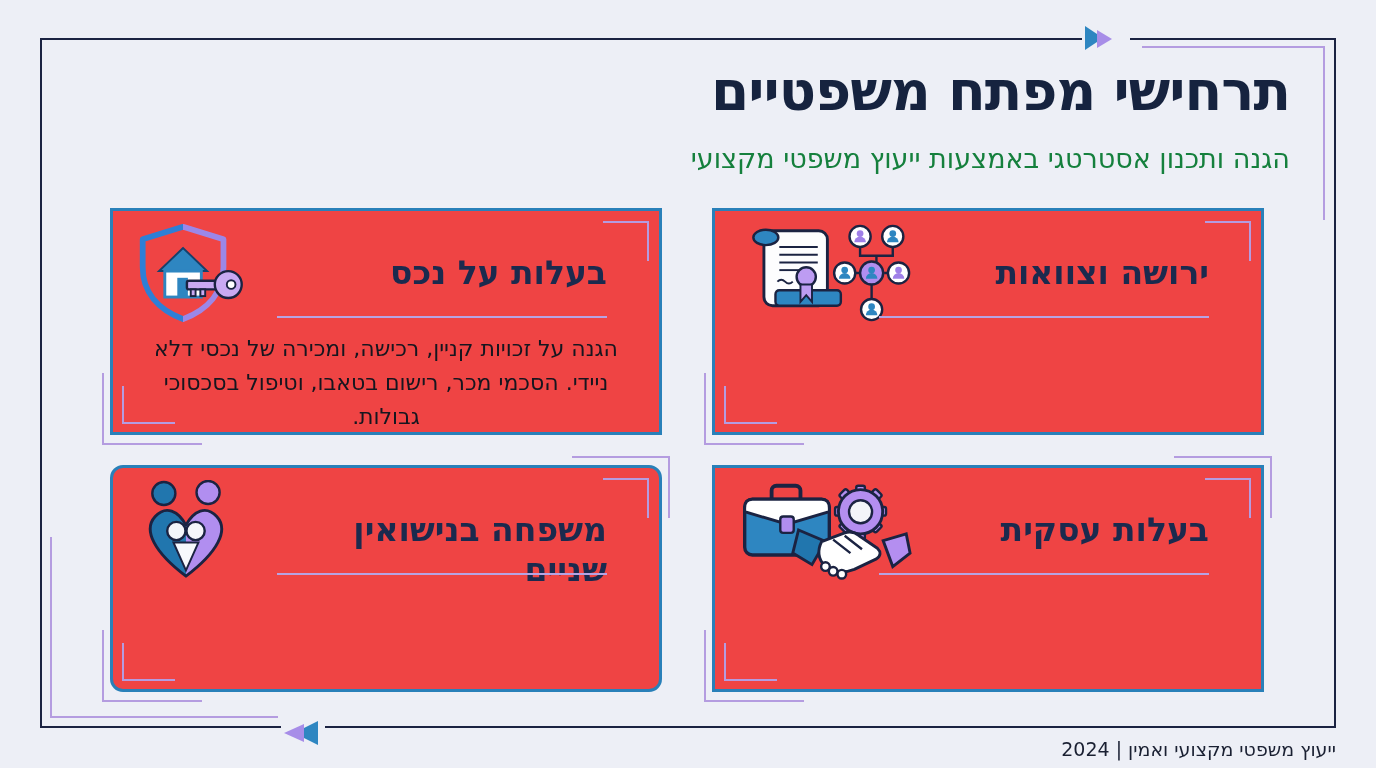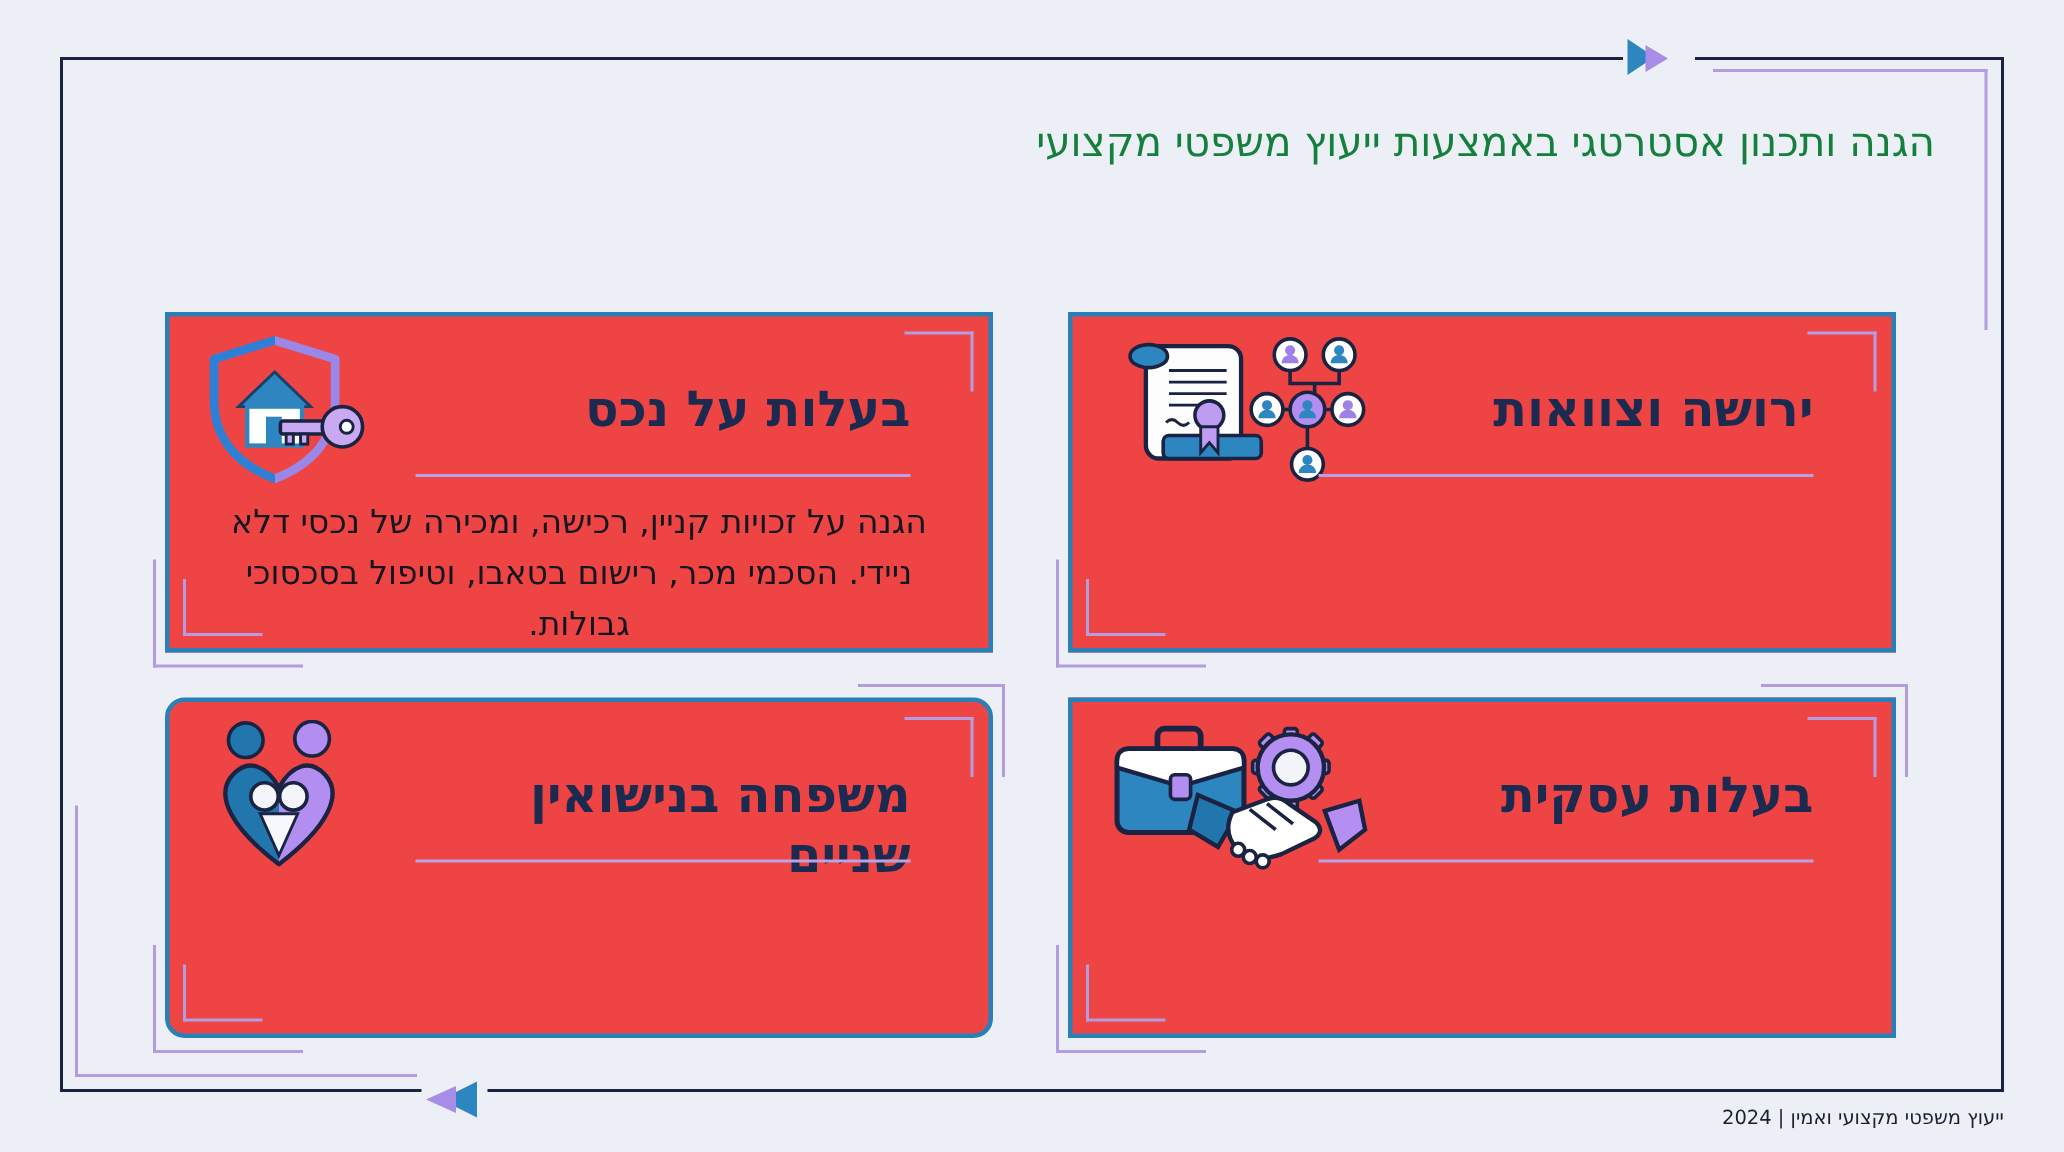--- a/index.html
+++ b/index.html
@@ -77,37 +77,38 @@
     border-bottom:2px solid #b49ce0; border-left:2px solid #b49ce0; }
   .bk-bl-out { bottom:-13px; left:-11px; width:100px; height:72px;
     border-bottom:2px solid #b49ce0; border-left:2px solid #b49ce0; }
   .bk-tr-out { top:-12px; right:-11px; width:98px; height:62px;
     border-top:2px solid #b49ce0; border-right:2px solid #b49ce0; }
 
   
   .footer {
     position:absolute; top:738px; right:40px;
     direction:rtl; text-align:right;
-    font-size:13px; color:#1a2032;
+    font-size:19px; color:#1a2032;
   }
 </style>
 </head>
 <body>
 
 <div class="outer-frame"></div>
 <div class="frame-gap gap-top"></div>
 <div class="frame-gap gap-bot"></div>
 <div class="tri tri-tr-blue"></div>
 <div class="tri tri-tr-purple"></div>
 <div class="tri tri-bl-blue"></div>
 <div class="tri tri-bl-purple"></div>
 <div class="accent-tr"></div>
 <div class="accent-bl"></div>
 
 <div class="header">
+  <div class="main-title">תרחישי מפתח משפטיים</div>
   <div class="subtitle">הגנה ותכנון אסטרטגי באמצעות ייעוץ משפטי מקצועי</div>
 </div>
 
 <div class="card" id="card-property">
   <div class="bk bk-tr-in"></div>
   <div class="bk bk-bl-in"></div>
   <div class="bk bk-bl-out"></div>
   <div class="icon-wrap">
     <svg viewBox="0 0 120 104">
       <defs>

